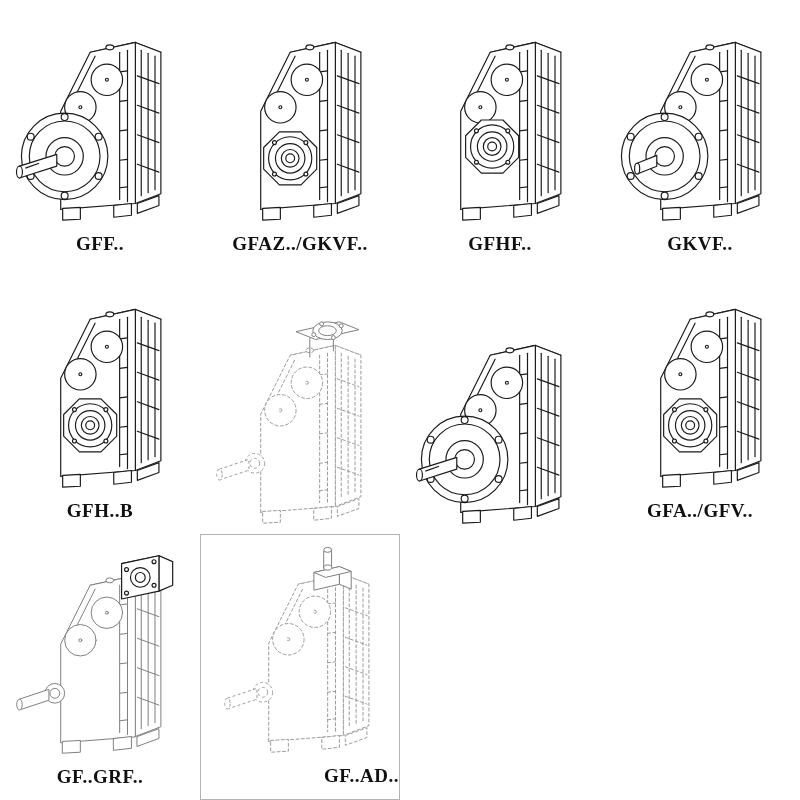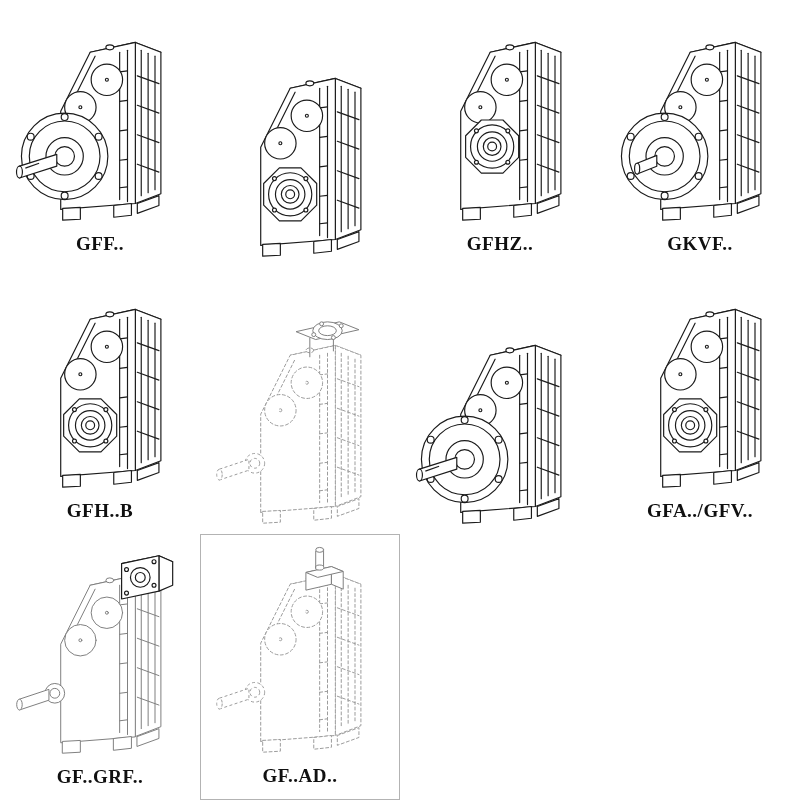--- a/index.html
+++ b/index.html
@@ -1,19 +1,19 @@
 <!DOCTYPE html>
 <html style="--background: #ffffff; --line: #1b1b1b; --line-mid: #7d7d7d; --line-light: #9a9a9a; --label: #101010;"><head>
 <meta charset="utf-8">
 <style>
   html,body{margin:0;padding:0;background:var(--background,#fff);}
   .page{width:800px;height:800px;background:var(--background,#fff);overflow:hidden;}
   .grid{display:grid;grid-template-columns:repeat(4,200px);grid-template-rows:267px 267px 266px;}
   .cell{margin:0;display:flex;flex-direction:column;align-items:center;justify-content:flex-end;box-sizing:border-box;}
-  .cell.boxed{border:1px solid #b3b3b3;}
+  .cell.boxed{border:1px solid #b3b3b3;align-items:flex-end;}
   .art{width:182px;height:220px;display:block;}
   .label{
     font-family:"Liberation Serif","DejaVu Serif",serif;
     font-weight:700;font-size:19px;letter-spacing:.5px;
     color:var(--label,#101010);text-align:center;
     padding:2px 0 12px 0;white-space:nowrap;
   }
   
   .ink{stroke:var(--line,#1b1b1b);fill:#fff;stroke-width:1.2;}
   .light{stroke:var(--line-mid,#808080);fill:#fff;stroke-width:1;}
@@ -152,30 +152,31 @@
       <figcaption class="label">GFF..</figcaption>
     </figure>
 
     <figure class="cell">
       <svg class="art" viewBox="0 0 180 224" aria-label="hollow-shaft-output">
         <g class="ink">
             <use href="#gb-housing"></use>
             <use href="#gb-hollow"></use>
           </g>
       </svg>
+      <figcaption class="label">GFAZ../GKVF..</figcaption>
     </figure>
 
     <figure class="cell">
       <svg class="art" viewBox="0 0 180 224" aria-label="hollow-shaft-output">
         <g class="ink">
             <use href="#gb-housing"></use>
             <use href="#gb-hollow" transform="translate(2,-12)"></use>
           </g>
       </svg>
-      <figcaption class="label">GFHZ..</figcaption>
+      <figcaption class="label">GFHF..</figcaption>
     </figure>
 
     <figure class="cell">
       <svg class="art" viewBox="0 0 180 224" aria-label="flange-output-stub-shaft">
         <g class="ink">
             <use href="#gb-housing"></use>
             <use href="#gb-flange"></use>
             <use href="#gb-shaft-stub2"></use>
           </g>
       </svg>

